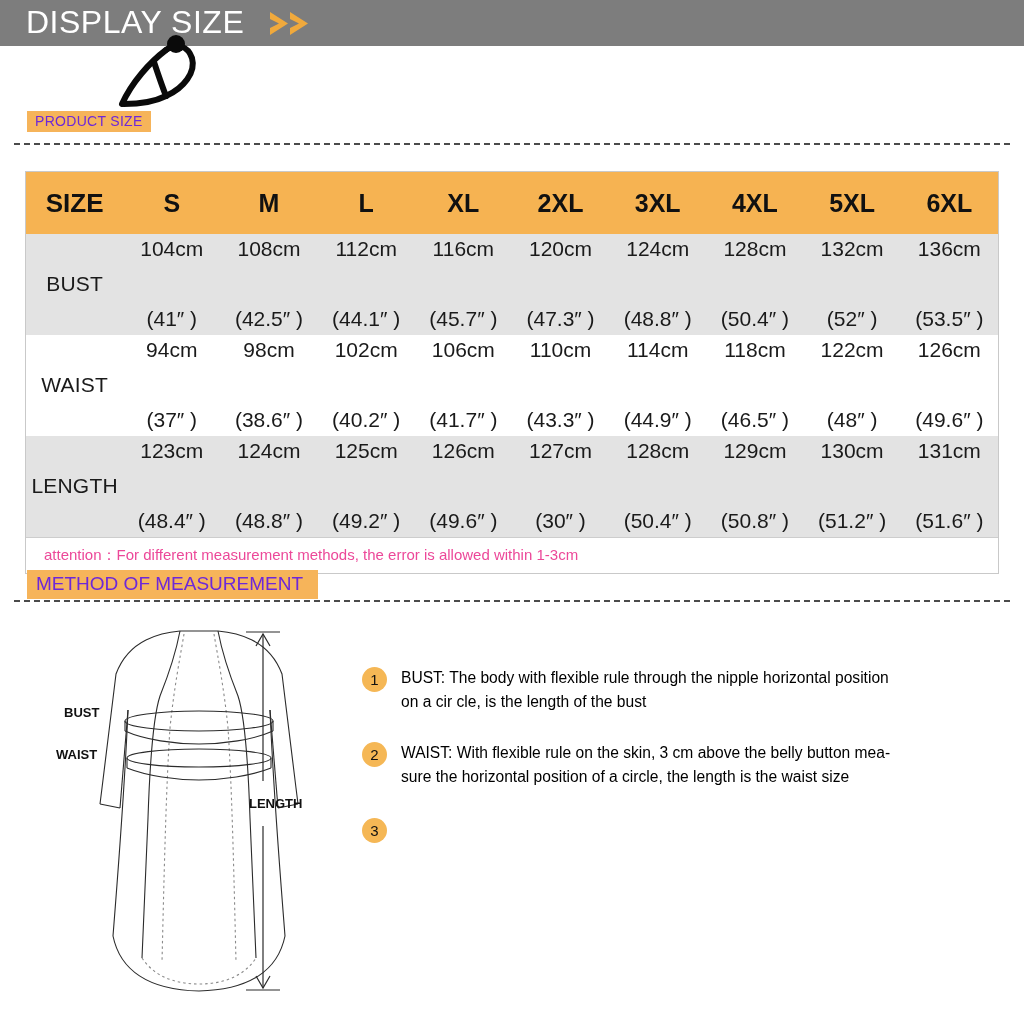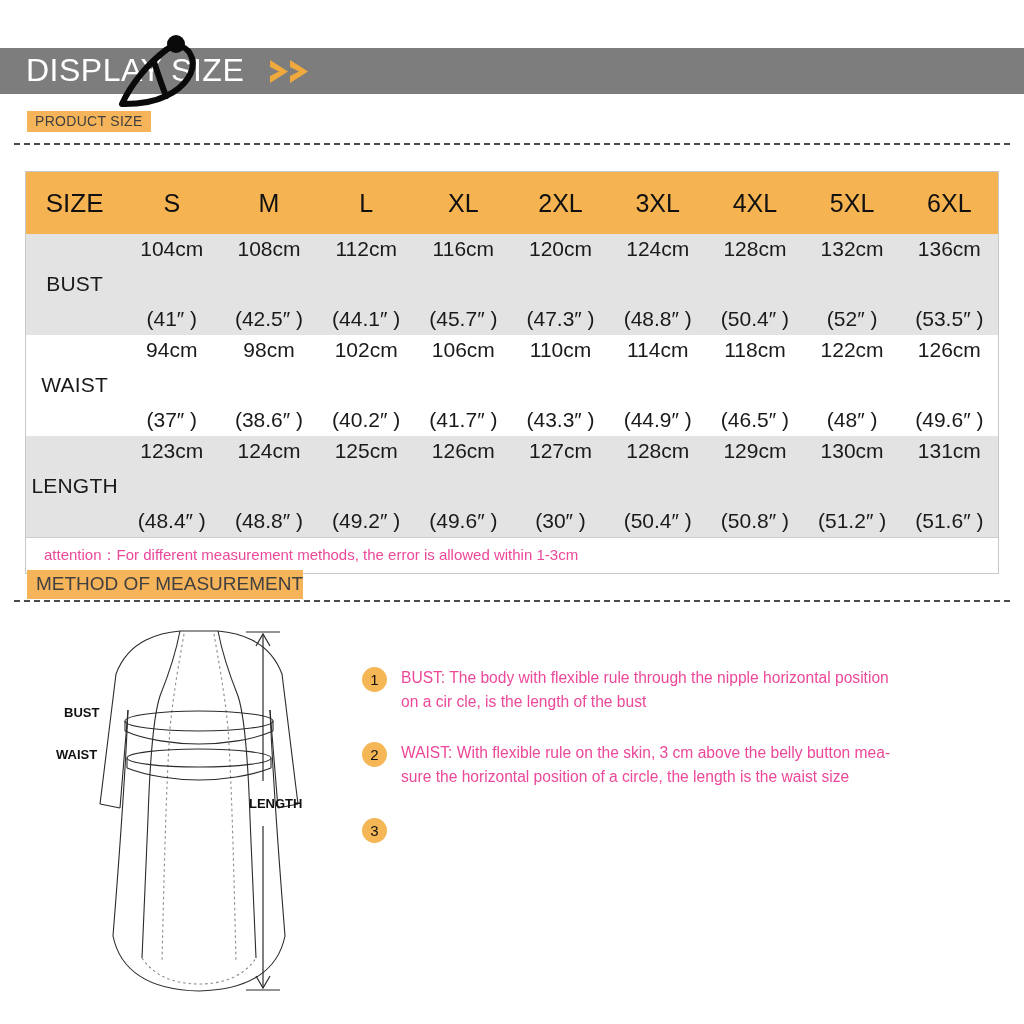--- a/index.html
+++ b/index.html
@@ -15,21 +15,20 @@
     overflow: hidden;
     color: #111111;
   }
 
   
   .top-banner {
     position: absolute;
     left: 0; top: 0;
     width: 1024px; height: 46px;
     background: #7d7d7d;
-    margin-top: 48px;
   }
   .banner-title {
     position: absolute;
     left: 26px; top: 4px;
     font-size: 32px;
     letter-spacing: 0.5px;
     color: #ffffff;
     font-weight: 400;
     white-space: nowrap;
   }
@@ -62,33 +61,33 @@
     white-space: nowrap;
     line-height: 1;
   }
 
   
   .sec-label {
     position: absolute;
     background: #f6b45a;
     font-size: 14px;
     font-weight: 400;
-    color: #404040;
+    color: #6d28d9;
     padding: 2px 8px 3px 8px;
     white-space: nowrap;
     line-height: 1.15;
   }
   #product-size-label {
     left: 27px; top: 111px;
     letter-spacing: 0.3px;
   }
   #method-label {
     left: 27px; top: 570px;
     font-size: 19px;
-    padding: 3px 0 4px 9px;
+    padding: 3px 15px 4px 9px;
   }
 
   .dash-rule {
     position: absolute;
     left: 14px;
     width: 996px;
     height: 0;
     border-top: 2px dashed #4a4a4a;
   }
   #rule-top { top: 143px; }
@@ -114,21 +113,21 @@
     vertical-align: middle;
     padding: 0;
     border: none;
   }
   thead tr {
     background: #f6b352;
   }
   thead th {
     height: 62px;
     font-size: 25px;
-    font-weight: 400;
+    font-weight: 700;
     color: #111111;
   }
   thead th.c-label {
     font-size: 26px;
   }
   tbody tr.row-shade { background: #e3e3e3; }
   tbody tr.row-plain { background: #ffffff; }
   tbody td {
     height: 88px;
     font-size: 21px;
@@ -187,21 +186,21 @@
     font-weight: 400;
     display: flex;
     align-items: center;
     justify-content: center;
     margin-top: 1px;
   }
   .step-text {
     margin-left: 14px;
     font-size: 15.6px;
     line-height: 1.52;
-    color: #ec4899;
+    color: #000000;
     white-space: pre-line;
   }
 </style>
 </head>
 <body>
 
 <div class="top-banner">
   <div class="banner-title">DISPLAY SIZE</div>
   <div class="banner-chevrons">
     <svg width="60" height="30" viewBox="0 0 60 30">

